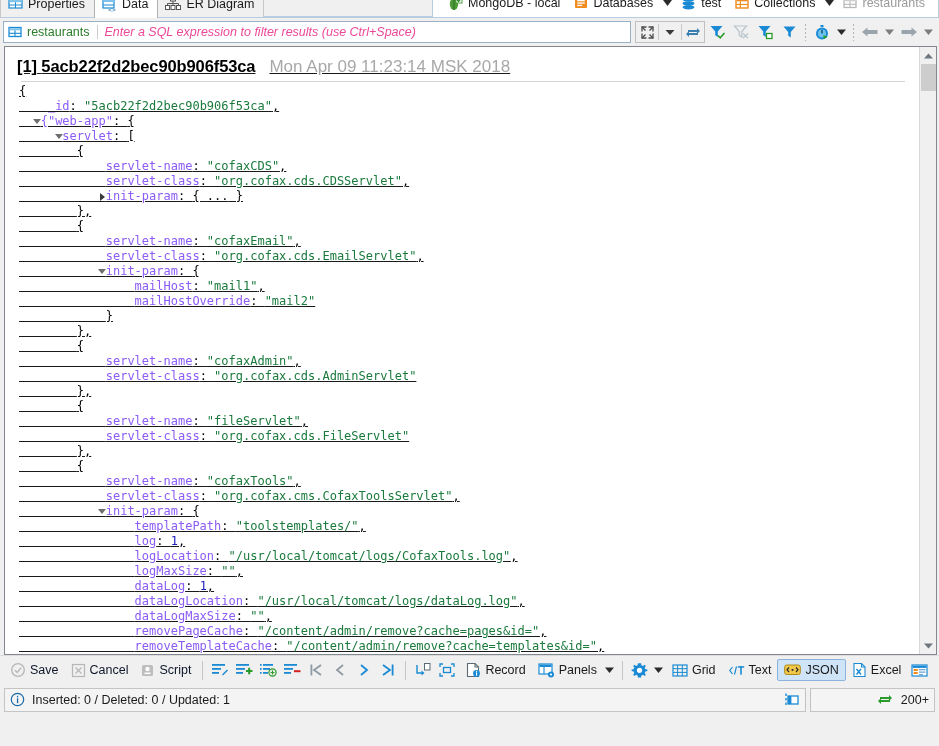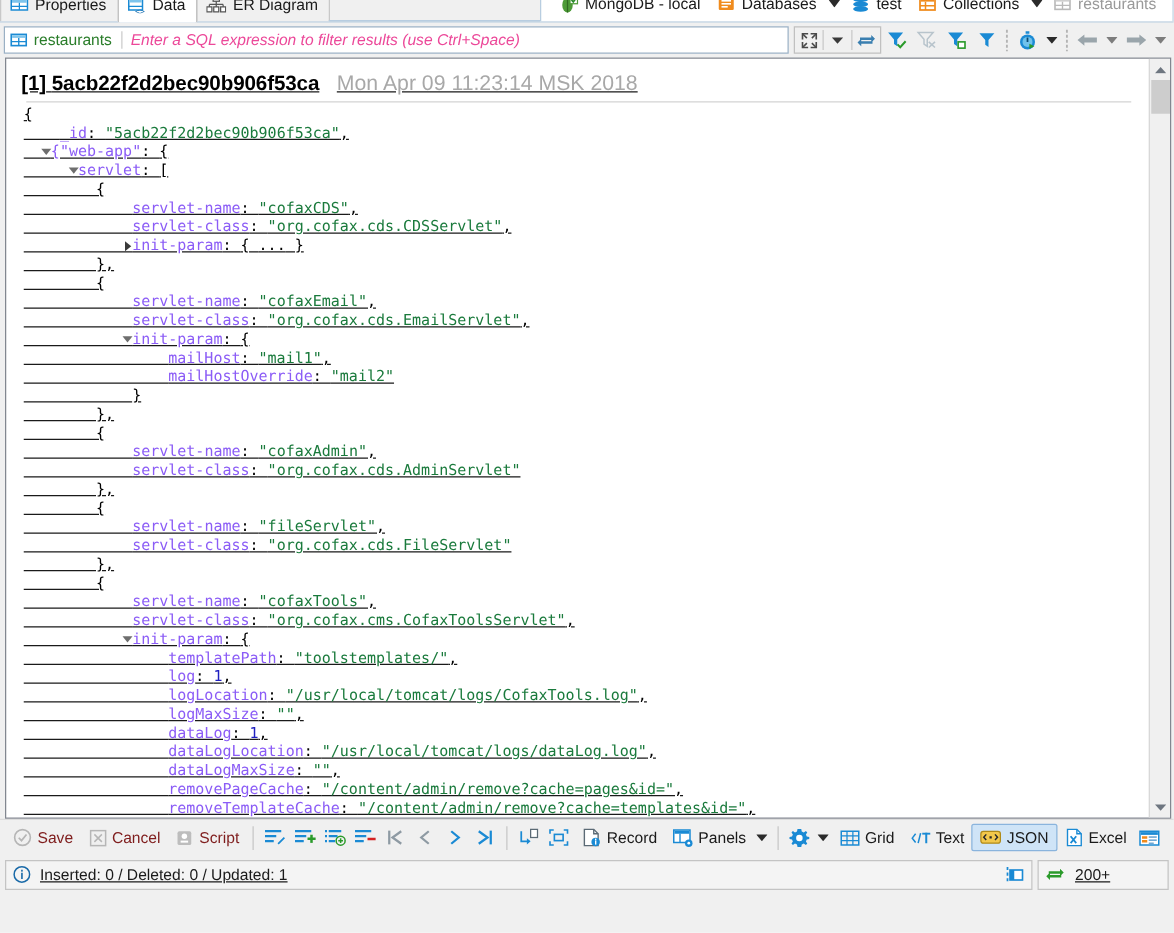--- a/index.html
+++ b/index.html
@@ -268,21 +268,21 @@
   .bb-item {
     display: flex;
     align-items: center;
     gap: 4px;
     padding: 0 6px;
     height: 23px;
     font-size: 12.5px;
     cursor: pointer;
     white-space: nowrap;
   }
-  .bb-item.disabled { color: #7f1d1d; }
+  .bb-item.disabled { color: #0f172a; }
   .bb-icon {
     width: 24px; height: 23px;
     display: flex; align-items: center; justify-content: center;
     cursor: pointer;
   }
   .bb-sep { width: 1px; height: 19px; background: #c6c6c6; margin: 0 5px; }
   .bb-item.selected {
     background: #cfe4f7;
     border: 1px solid #8ab4dd;
     border-radius: 2px;
@@ -305,25 +305,24 @@
   }
   .status-panel {
     height: 24px;
     background: #f4f4f4;
     border: 1px solid #c4c4c4;
     display: flex;
     align-items: center;
     padding: 0 5px;
     gap: 7px;
     font-size: 12.5px;
-    text-decoration: underline;
   }
   .status-main { flex: 1; justify-content: space-between; }
   .status-left { display: flex; align-items: center; gap: 7px; }
-  .status-count { width: 105px; gap: 8px; }
+  .status-count { width: 125px; gap: 8px; justify-content: flex-end; }
 
   svg { display: block; }
 </style>
 </head>
 <body>
 
 <div class="tabstrip">
   <div class="tabstrip-left">
 
     <div class="tab">

